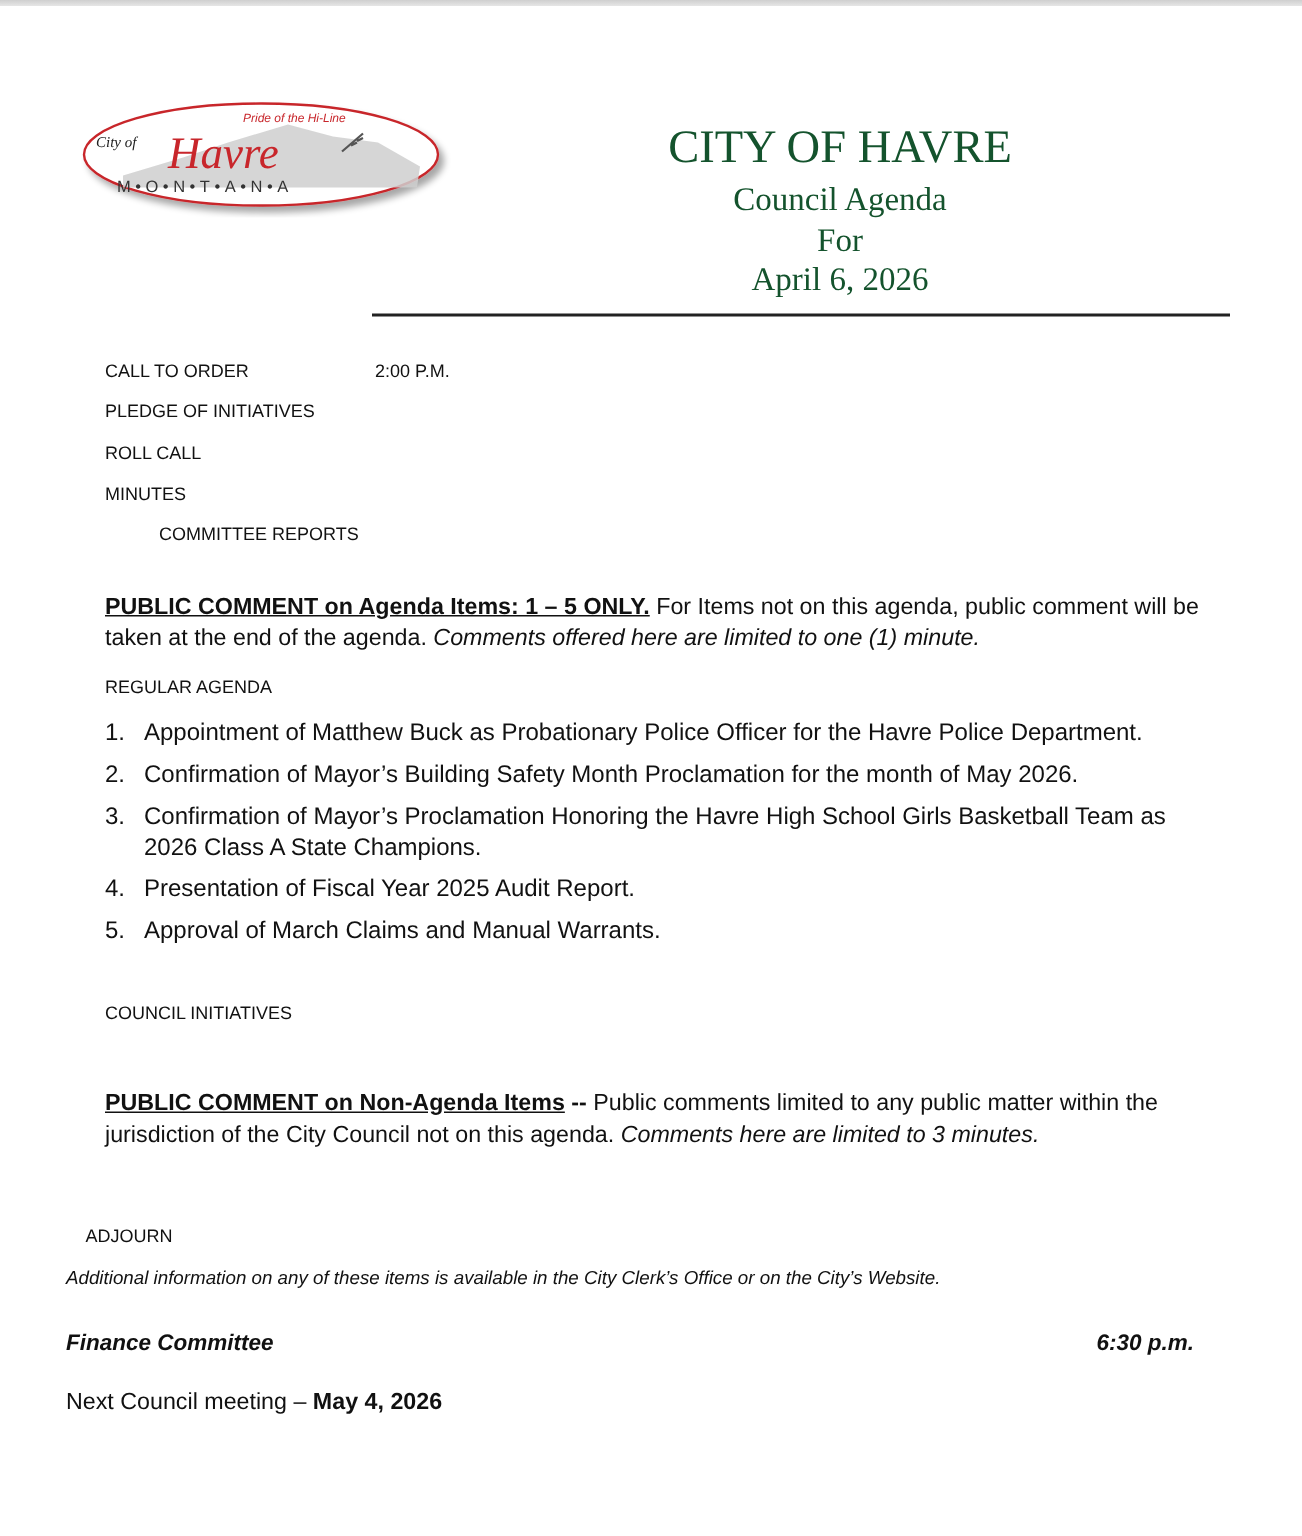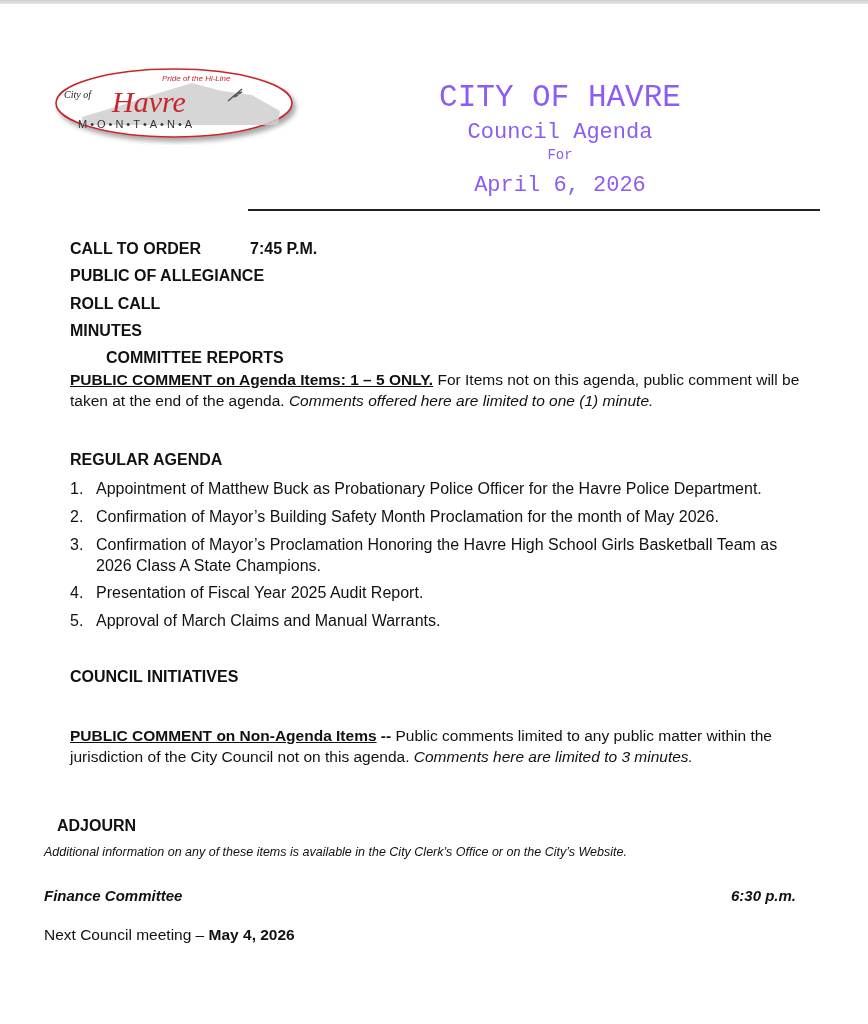--- a/index.html
+++ b/index.html
@@ -5,28 +5,28 @@
     html, body { margin: 0; padding: 0; background: #ffffff; }
     body { width: 868px; height: 1024px; position: relative; overflow: hidden; font-family: "Liberation Sans", sans-serif; color: #111; }
     .topbar { position: absolute; left: 0; top: 0; width: 868px; height: 4px; background: linear-gradient(#cfcfcf, #e6e6e6); }
     .abs { position: absolute; }
 
     
     .logo { left: 52px; top: 65px; width: 252px; height: 80px; }
     .logo svg { width: 252px; height: 80px; display: block; }
 
     
-    .hdr { left: 380px; width: 360px; text-align: center; font-family: Liberation Mono, monospace; color: #8b5cf6; }
+    .hdr { left: 380px; width: 360px; text-align: center; font-family: Liberation Serif, serif; color: #14532d; }
     .h-title { top: 80px; font-size: 31px; left: 400px; }
     .h-sub1 { top: 120px; font-size: 22px; }
-    .h-sub2 { top: 147px; font-size: 14px; }
+    .h-sub2 { top: 147px; font-size: 22px; }
     .h-sub3 { top: 173px; font-size: 22px; }
     .rule { left: 248px; top: 209px; width: 572px; height: 2px; background: #222; }
 
-    .b { font-weight: bold; font-size: 16px; }
+    .b { font-weight: normal; font-size: 12px; }
     .u { text-decoration: underline; font-weight: bold; }
     .it { font-style: italic; }
 
     .row { left: 70px; }
     .time700 { left: 250px; }
     .para { left: 70px; width: 760px; font-size: 15.5px; line-height: 21px; }
     .ol { left: 70px; width: 760px; font-size: 16px; }
     .ol .li { position: absolute; left: 0; width: 760px; line-height: 21px; }
     .ol .num { position: absolute; left: 0; width: 22px; }
     .ol .txt { position: absolute; left: 26px; width: 730px; }
@@ -67,27 +67,27 @@
   </svg>
 </div>
 
 <div class="abs hdr h-title" style="left:380px;">CITY OF HAVRE</div>
 <div class="abs hdr h-sub1">Council Agenda</div>
 <div class="abs hdr h-sub2">For</div>
 <div class="abs hdr h-sub3">April 6, 2026</div>
 <div class="abs rule"></div>
 
 <div class="abs row b" style="top:240px;">CALL TO ORDER</div>
-<div class="abs time700 b" style="top:240px;">7:45 P.M.</div>
-<div class="abs row b" style="top:267px;">PUBLIC OF ALLEGIANCE</div>
+<div class="abs time700 b" style="top:240px;">2:00 P.M.</div>
+<div class="abs row b" style="top:267px;">PLEDGE OF INITIATIVES</div>
 <div class="abs row b" style="top:295px;">ROLL CALL</div>
 <div class="abs row b" style="top:322px;">MINUTES</div>
 <div class="abs row b" style="top:349px;margin-left:36px;">COMMITTEE REPORTS</div>
 
-<div class="abs para" style="top:369px;">
+<div class="abs para" style="top:394px;">
   <span class="u">PUBLIC COMMENT on Agenda Items: 1 – 5 ONLY.</span><span> For Items not on this agenda, public comment will be taken at the end of the agenda. </span><span class="it">Comments offered here are limited to one (1) minute.</span>
 </div>
 
 <div class="abs row b" style="top:451px;">REGULAR AGENDA</div>
 <div class="abs ol" style="top:478px;">
   <div class="li" style="top:0px;">
     <span class="num">1.</span>
     <span class="txt">Appointment of Matthew Buck as Probationary Police Officer for the Havre Police Department.</span>
   </div>
   <div class="li" style="top:28px;">

